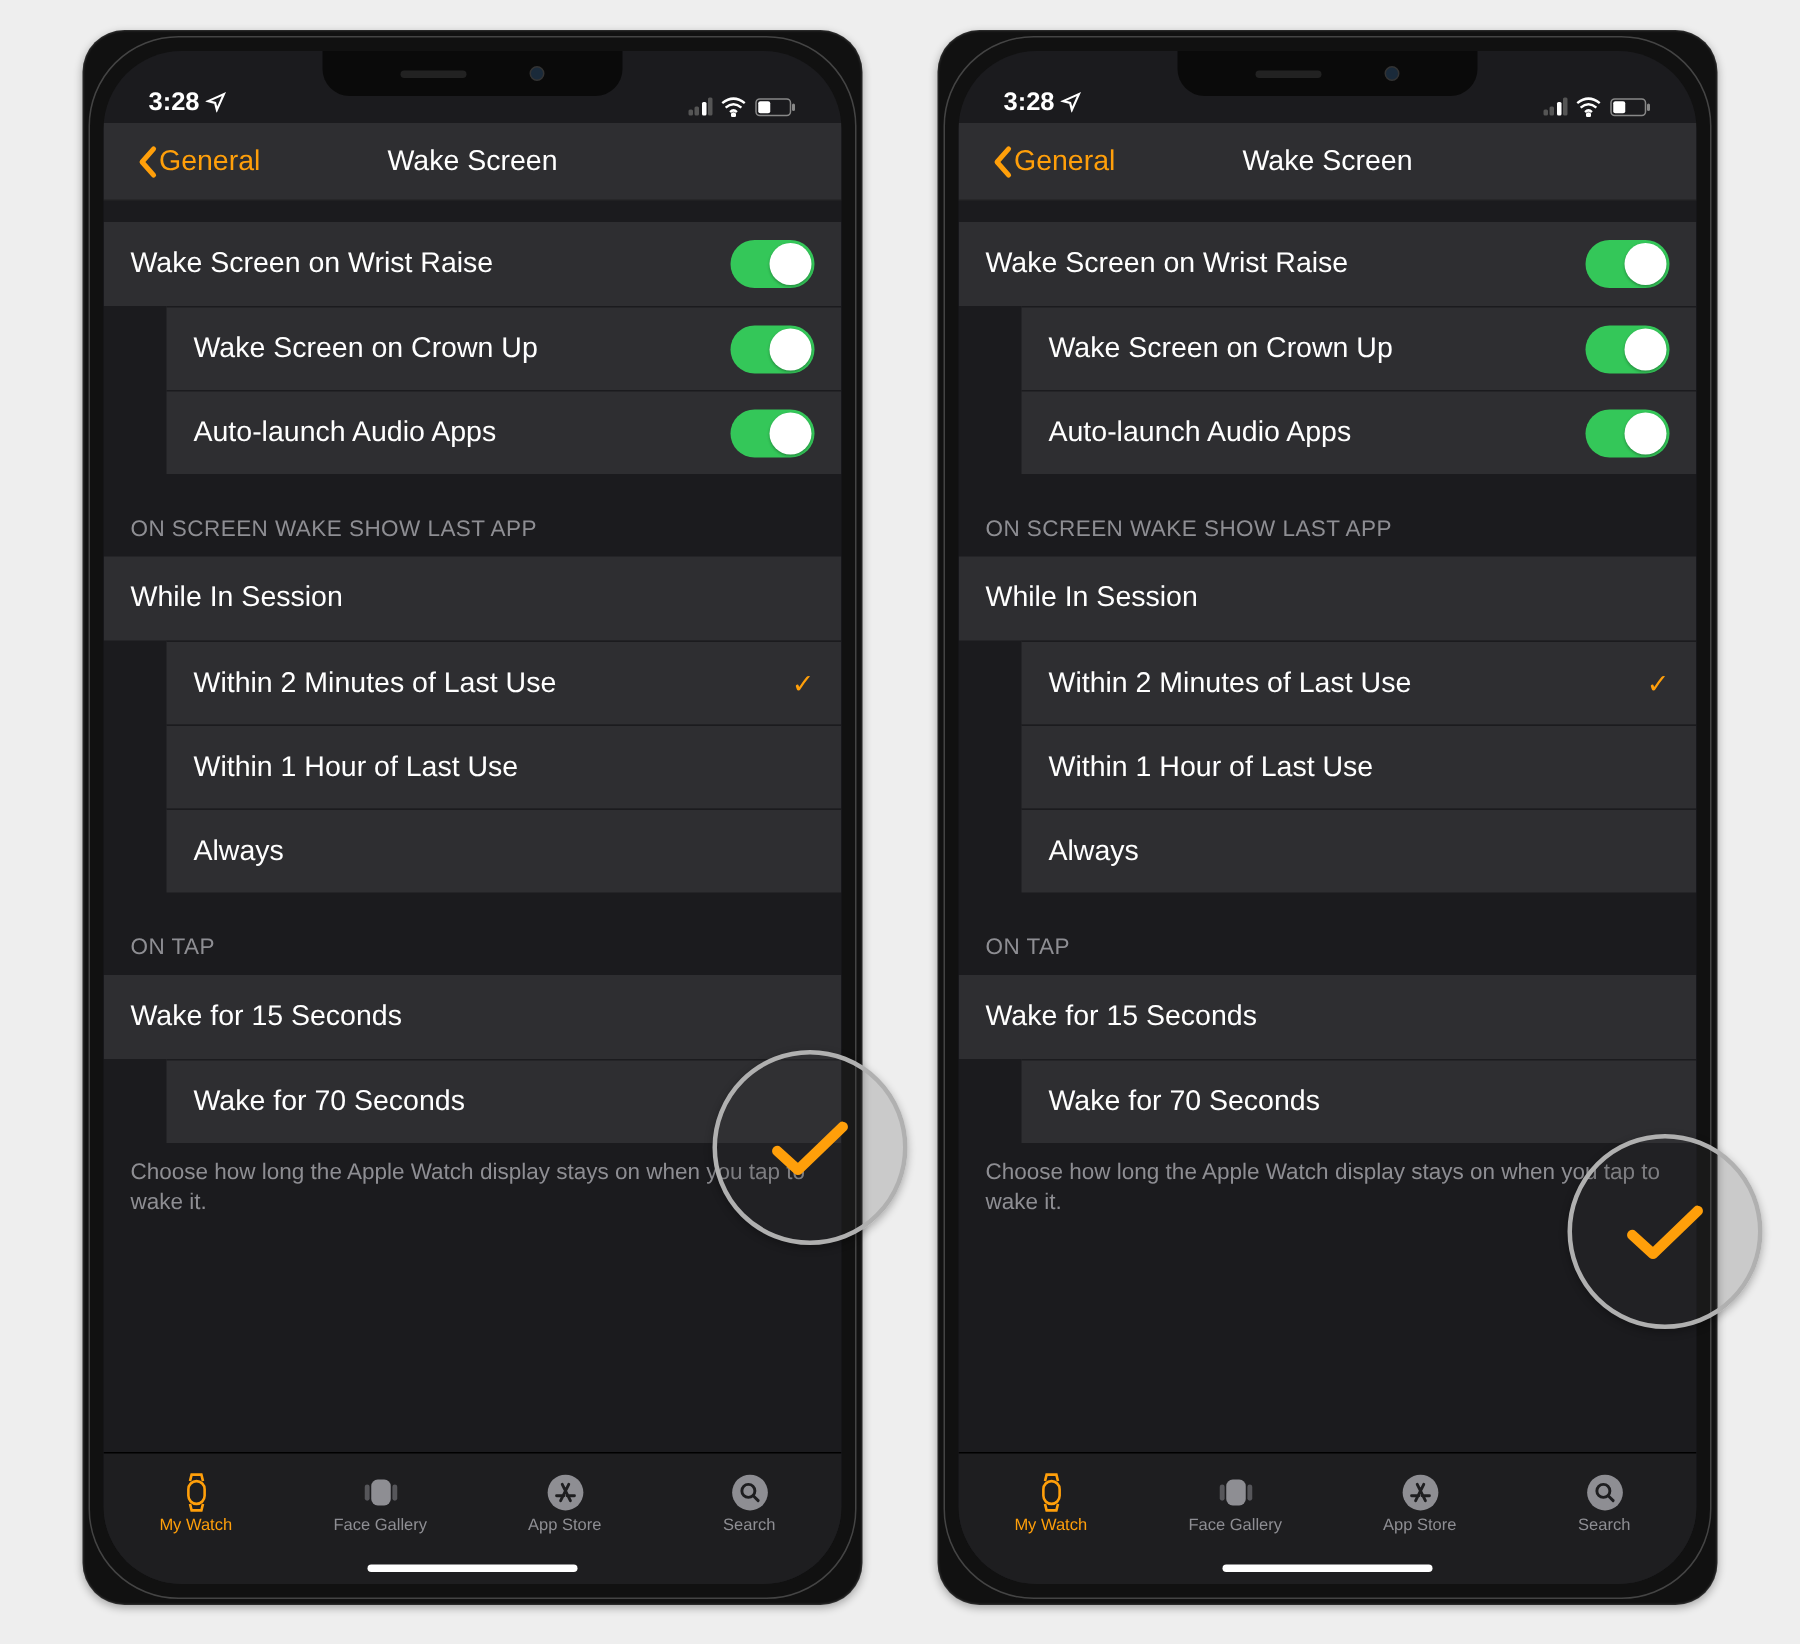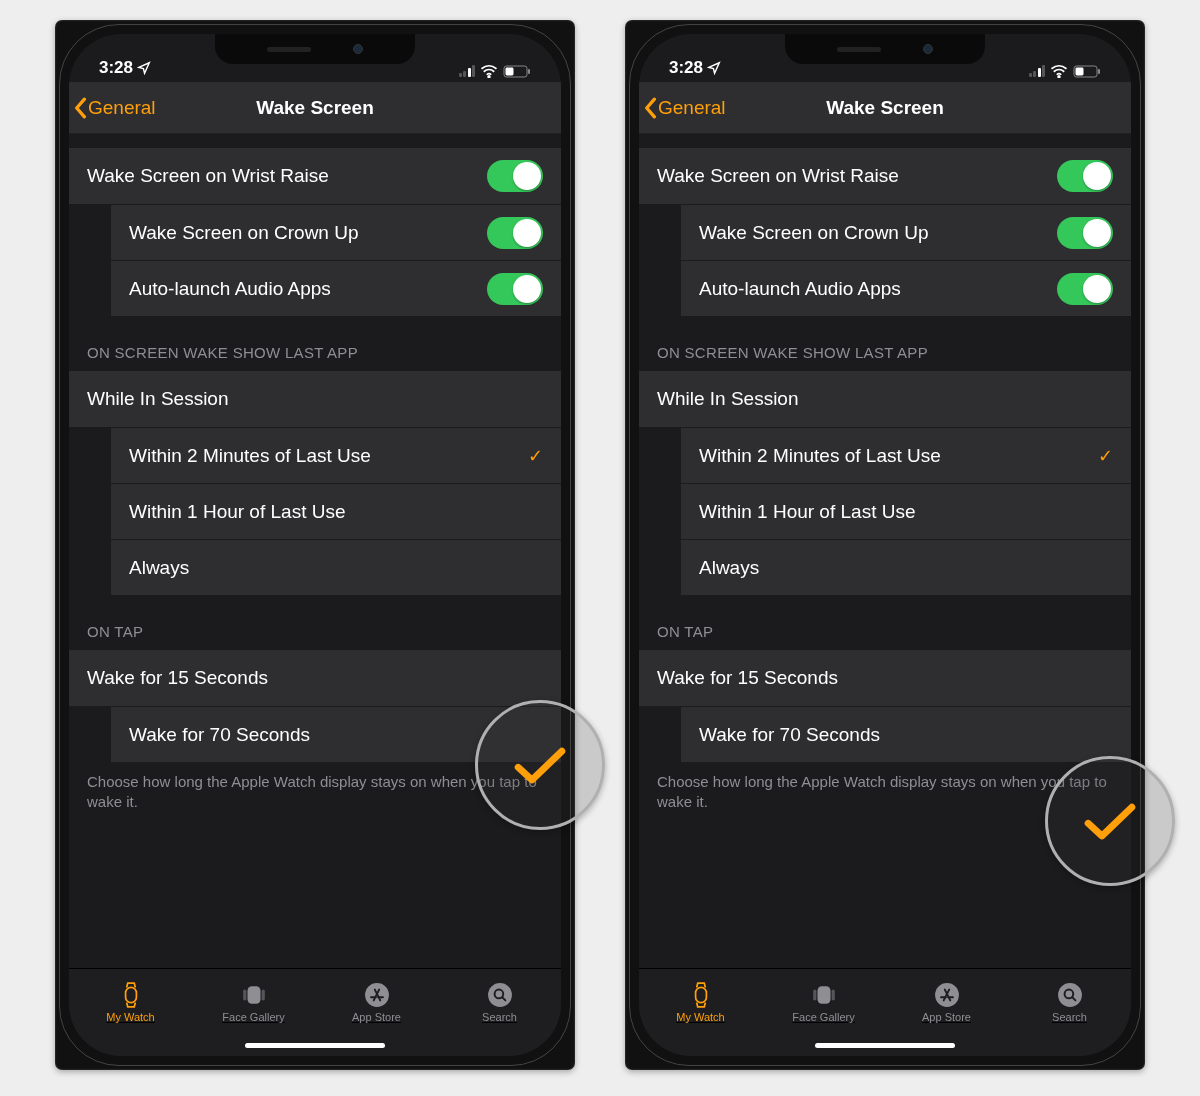--- a/index.html
+++ b/index.html
@@ -10,21 +10,21 @@
     height: 1096px;
     display: flex;
     justify-content: center;
     gap: 50px;
     padding: 20px 30px;
   }
   .phone-frame {
     width: 520px;
     height: 1050px;
     background: #111;
-    border-radius: 7px;
+    border-radius: 28px;
     padding: 14px;
     box-shadow: 0 2px 6px rgba(0,0,0,0.3), inset 0 0 2px rgba(255,255,255,0.3);
     position: relative;
   }
   .phone-frame::before {
     content: "";
     position: absolute;
     inset: 4px;
     border-radius: 60px;
     border: 1px solid #444;
@@ -76,30 +76,30 @@
     display: flex;
     align-items: center;
     position: relative;
     border-bottom: 1px solid rgba(0,0,0,0.3);
     background: #2e2e31;
   }
   .back {
     display: flex;
     align-items: center;
     position: absolute;
-    left: 3px;
+    left: 21px;
     color: #ff9f0a;
     font-size: 19px;
   }
   .nav-title {
     flex: 1;
     text-align: center;
     color: #fff;
     font-size: 19px;
-    font-weight: 700;
+    font-weight: 400;
   }
   .content {
     flex: 1;
     overflow: hidden;
     background: #1b1b1e;
   }
   .section-spacer { height: 14px; }
   .row {
     background: #2e2e31;
     height: 56px;
@@ -144,21 +144,20 @@
     font-size: 15px;
     padding: 10px 18px 6px;
     line-height: 1.35;
   }
   .tab-bar {
     height: 88px;
     background: #1e1e20;
     border-top: 1px solid #000;
     display: flex;
     padding-bottom: 20px;
-    text-decoration: underline;
   }
   .tab {
     flex: 1;
     display: flex;
     flex-direction: column;
     align-items: center;
     justify-content: center;
     gap: 3px;
     color: #8e8e93;
     font-size: 11px;

